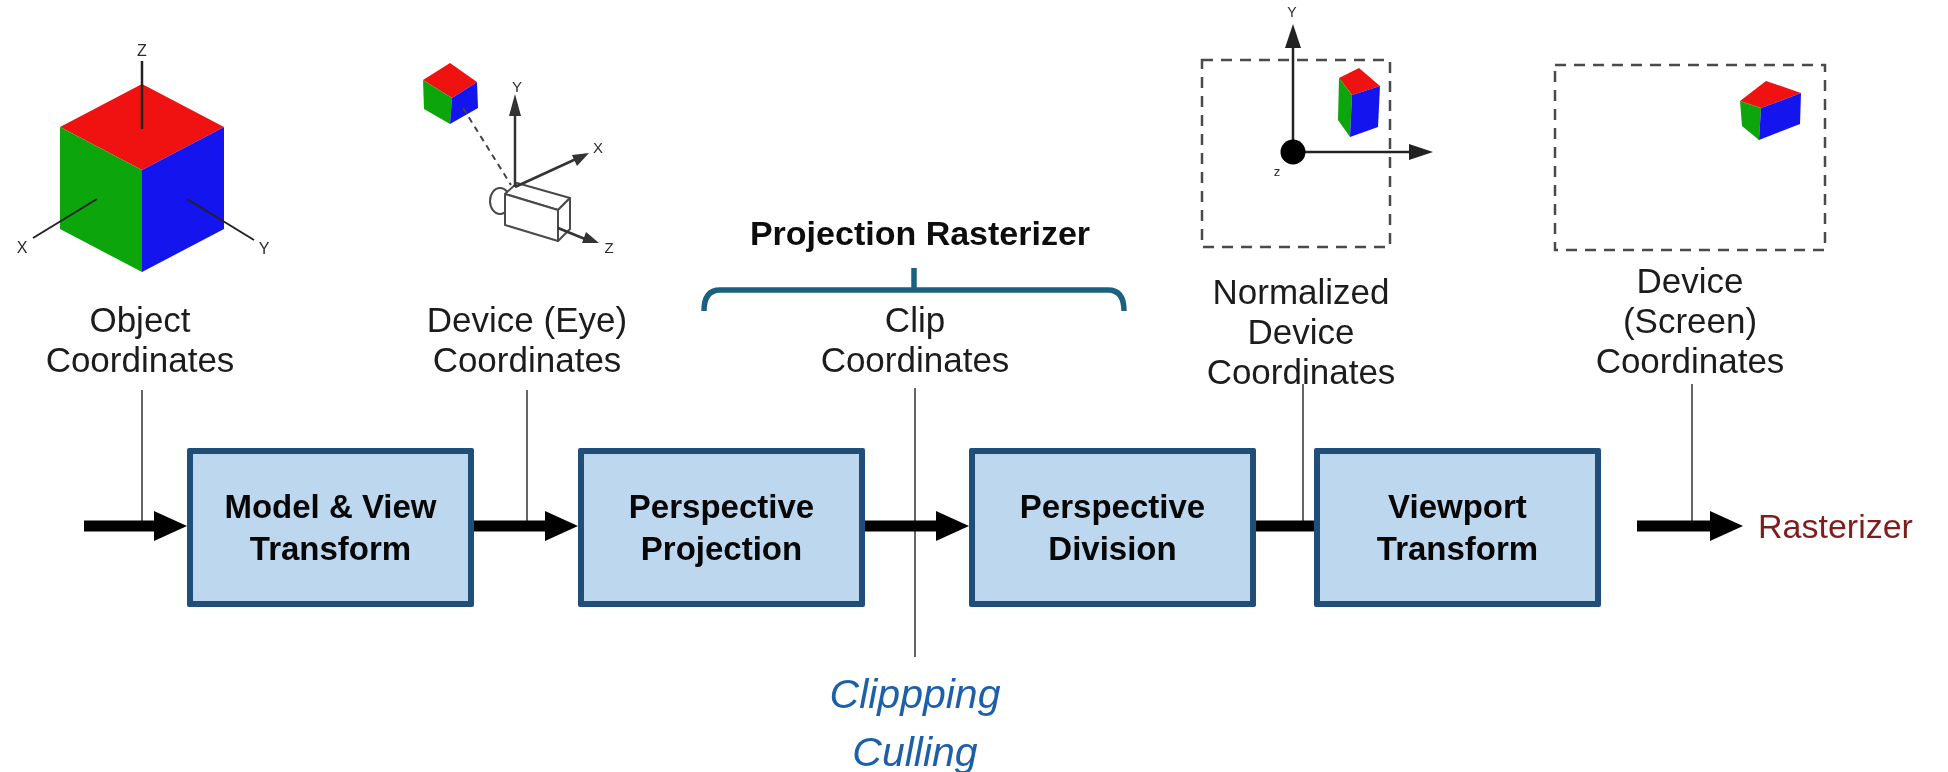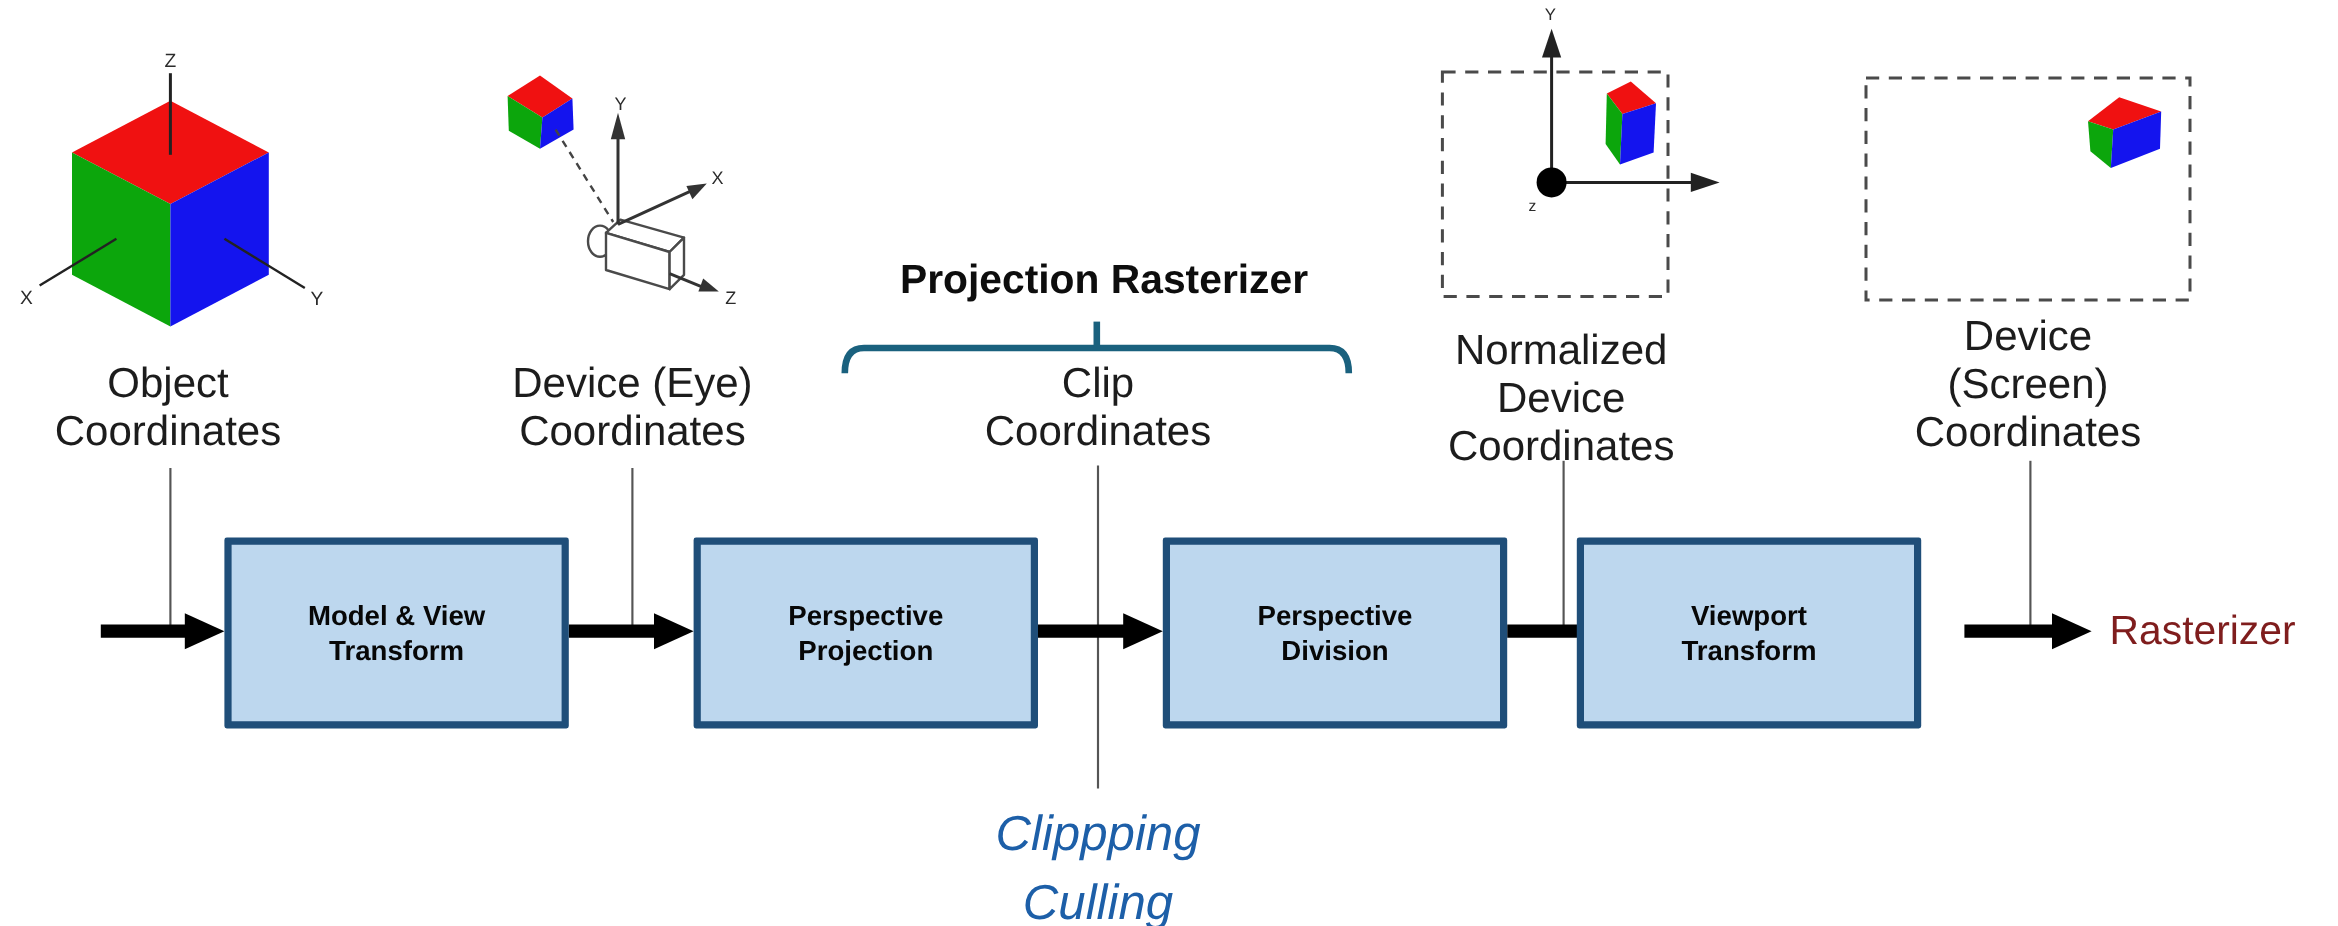--- a/index.html
+++ b/index.html
@@ -17,21 +17,21 @@
     position:absolute;transform:translateX(-50%);
     font-size:34px;font-weight:bold;color:#0d0d0d;white-space:nowrap;
   }
   .stage-box{
     position:absolute;top:448px;width:287px;height:159px;box-sizing:border-box;
     background:#BDD7EE;border:6px solid #1F4E79;border-radius:2px;
     display:flex;align-items:center;justify-content:center;
   }
   .stage-box .lbl{
     white-space:pre-line;text-align:center;
-    font-size:23px;line-height:1.26;font-weight:bold;color:#070707;
+    font-size:33px;line-height:1.26;font-weight:bold;color:#070707;
   }
   .rasterizer-label{
     position:absolute;font-size:34px;color:#7f1d1d;white-space:nowrap;
   }
   .clipping-label{
     position:absolute;transform:translateX(-50%);
     text-align:center;font-style:italic;font-size:41px;line-height:1.42;
     color:#1D5FA8;white-space:pre-line;
   }
   svg text{font-family:"Liberation Sans", sans-serif;fill:#2b2b2b;}

